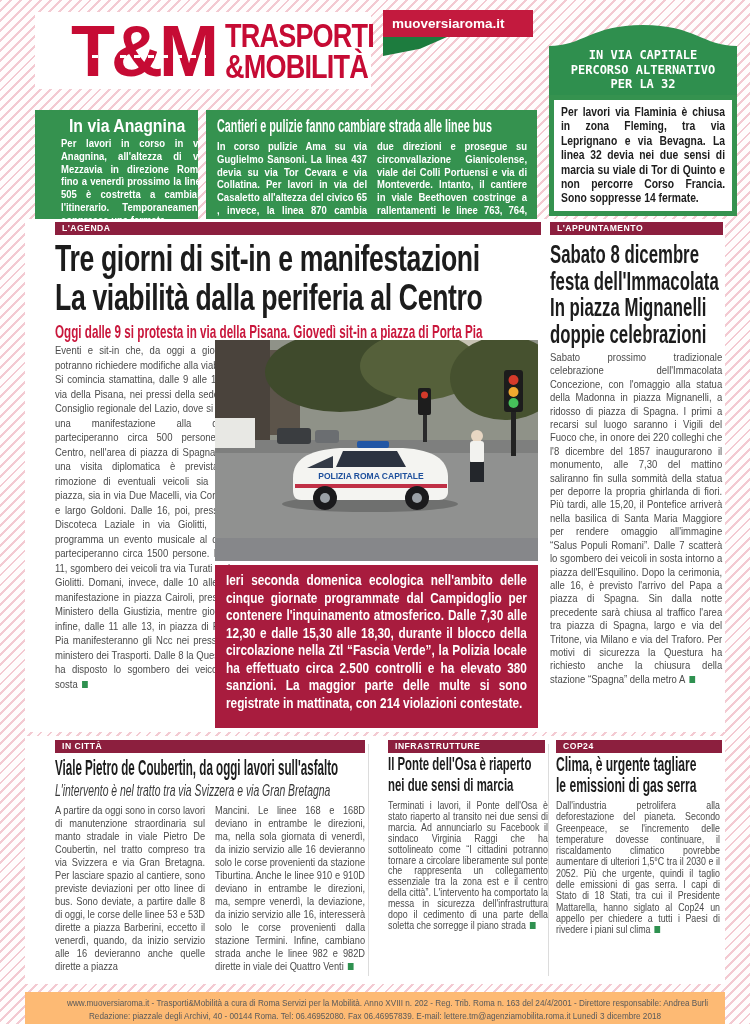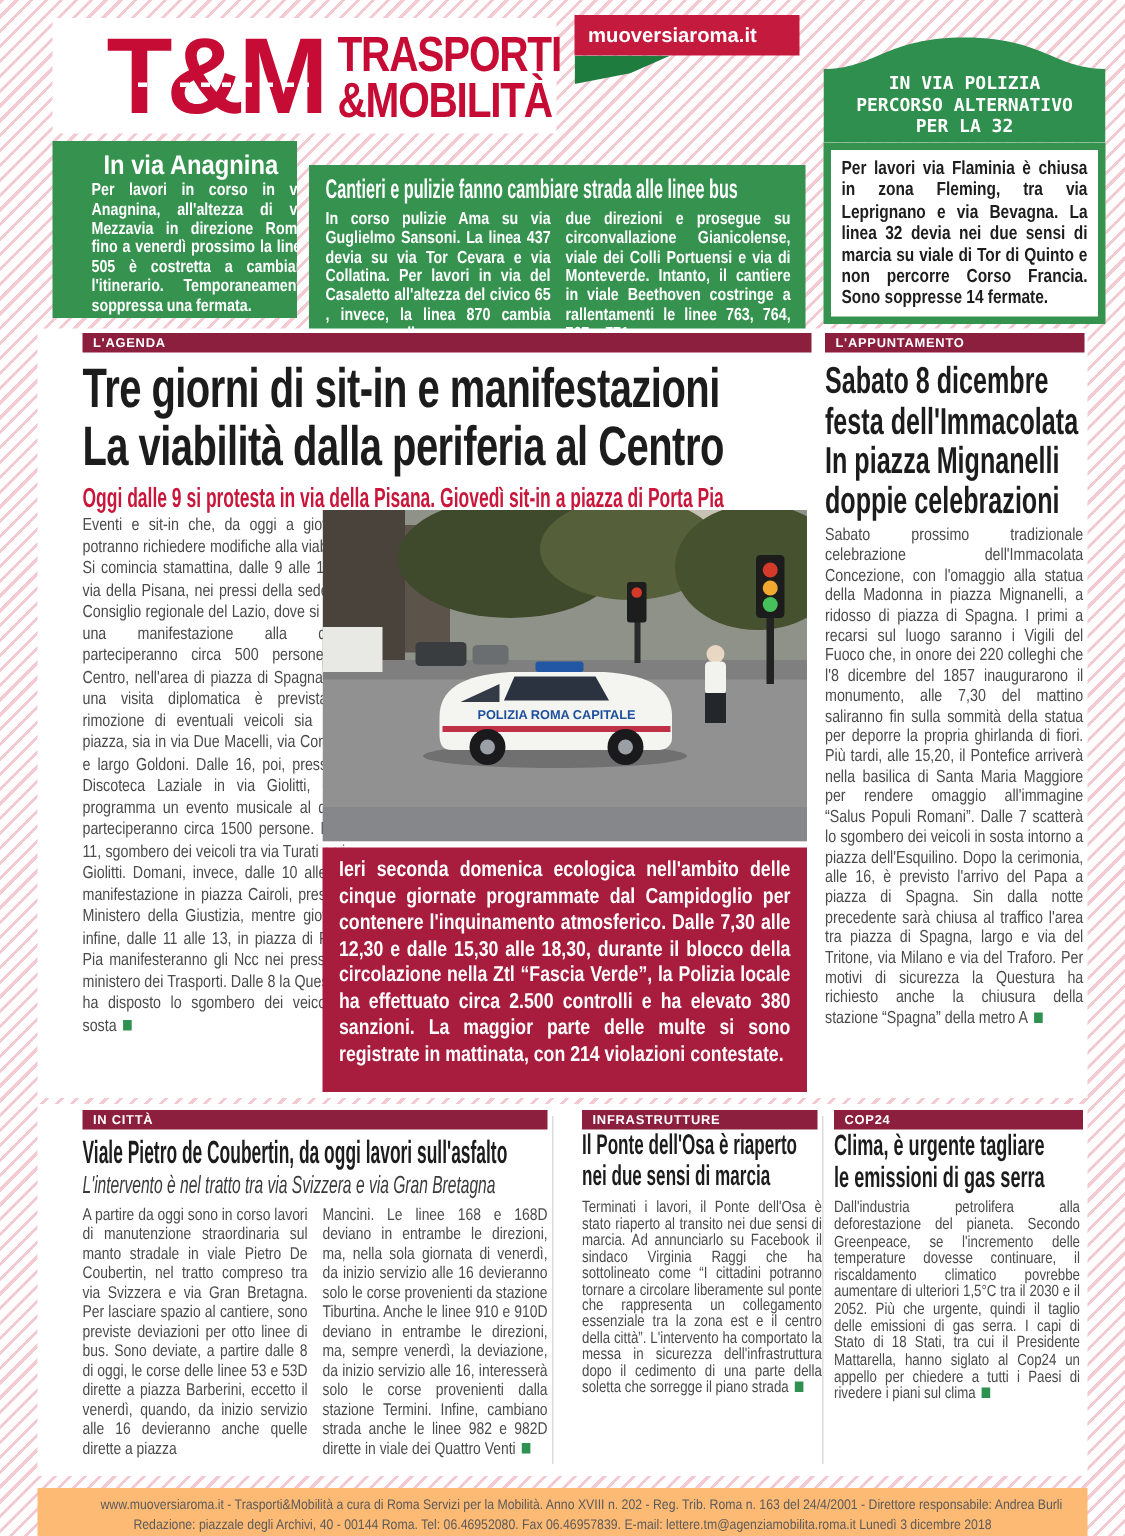--- a/index.html
+++ b/index.html
@@ -18,21 +18,21 @@
   .wordmark{margin-left:10px;color:#c60b34;font-weight:800;font-size:33px;line-height:31px;letter-spacing:-1px;}
   .ribbon{position:absolute;left:383px;top:10px;width:150px;height:27px;background:#c31a3e;color:#fff;font-size:13.5px;font-weight:700;line-height:27px;padding-left:9px;box-sizing:border-box;cursor:pointer;}
   .ribbon-fold{position:absolute;left:383px;top:37px;width:64px;height:19px;background:#1d7c3e;clip-path:polygon(0 0,100% 0,58% 62%,0 100%);}
   
   .sign{position:absolute;left:549px;top:20px;width:188px;height:75px;}
   .sign-text{position:absolute;left:0;top:28px;width:100%;text-align:center;color:#fff;font-family:"DejaVu Sans Mono",monospace;font-weight:700;font-size:12px;line-height:14.5px;}
   
   .gbox{position:absolute;background:#35924f;color:#fff;box-sizing:border-box;overflow:hidden;}
   .g-title{font-weight:700;font-size:18px;line-height:22px;}
   .g-body{font-weight:700;font-size:11.6px;line-height:12.8px;}
-  .anagnina{left:35px;top:94px;width:163px;height:118px;padding:5px 26px;text-align:center;}
+  .anagnina{left:35px;top:110px;width:163px;height:118px;padding:5px 26px;text-align:center;}
   .anagnina .g-body{text-align:justify;}
   .cantieri{left:206px;top:98px;width:331px;height:118px;padding:5px 11px;margin-top:12px;}
   .two-col{display:grid;grid-template-columns:150px 150px;column-gap:10px;margin-top:3px;}
   .flaminia{position:absolute;left:549px;top:95px;width:188px;height:121px;background:#fff;border:5px solid #35924f;box-sizing:border-box;padding:5px 7px;overflow:hidden;font-weight:700;font-size:12.6px;line-height:14.4px;color:#1d1d1d;}
   
   .band{position:absolute;background:#fff;overflow:hidden;}
   .main-band{left:25px;top:219px;width:700px;height:513px;}
   .bottom-band{left:25px;top:736px;width:700px;height:248px;}
   .footer-band{left:25px;top:992px;width:700px;height:34px;background:#fdba74;overflow:hidden;padding-top:5px;box-sizing:border-box;}
   .tagbar{position:absolute;height:13px;background:#8c1f3e;color:#fff;font-size:8.6px;font-weight:700;letter-spacing:.5px;line-height:13px;padding-left:7px;box-sizing:border-box;text-transform:uppercase;}
@@ -69,21 +69,21 @@
     </div>
   </div>
   <div class="ribbon">muoversiaroma.it</div>
   <div class="ribbon-fold"></div>
 
   <div class="sign">
     <svg width="188" height="75" viewBox="0 0 188 75">
       <path d="M0,26 C34,26 42,5 94,5 C146,5 154,26 188,26 L188,75 L0,75 Z" fill="#2f8f4e"></path>
     </svg>
     <div class="sign-text">
-      <div>IN VIA POLIZIA</div>
+      <div>IN VIA CAPITALE</div>
       <div>PERCORSO ALTERNATIVO</div>
       <div>PER LA 32</div>
     </div>
   </div>
 
   <div class="flaminia">
     <div class="condp" style="width:200px">Per lavori via Flaminia è chiusa in zona Fleming, tra via Leprignano e via Bevagna. La linea 32 devia nei due sensi di marcia su viale di Tor di Quinto e non percorre Corso Francia. Sono soppresse 14 fermate.</div>
   </div>
 
   <div class="gbox anagnina">

